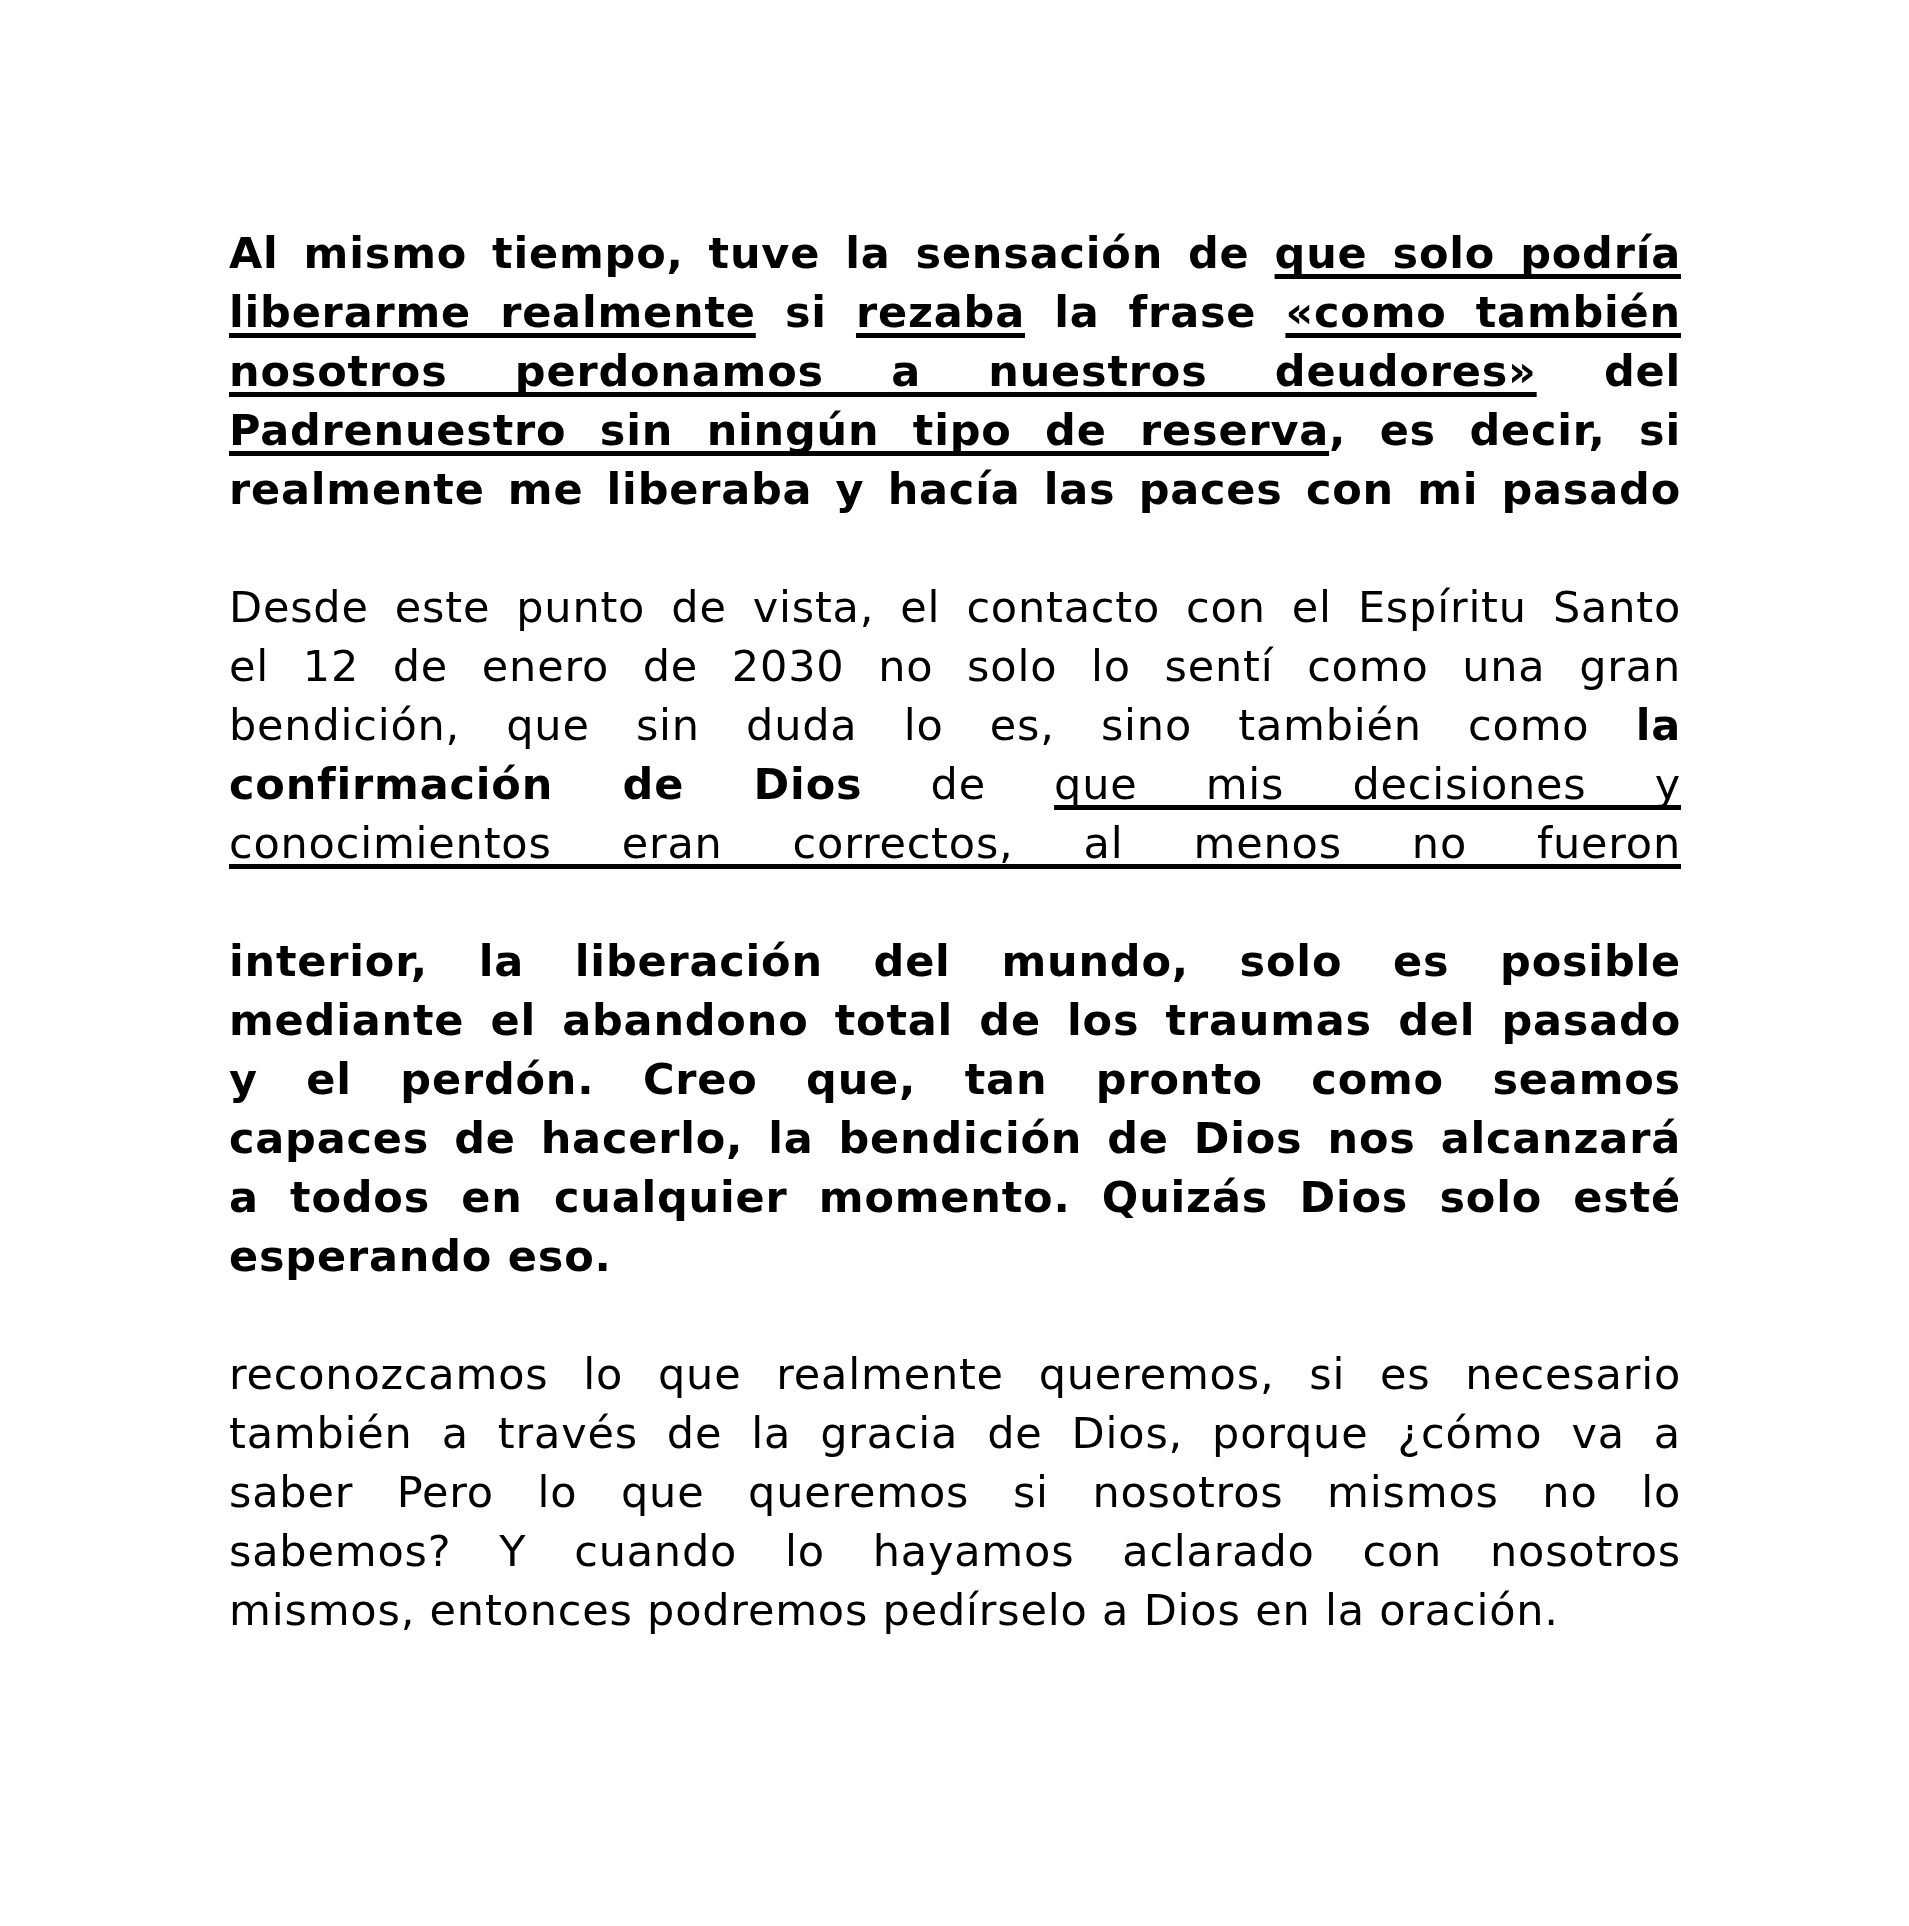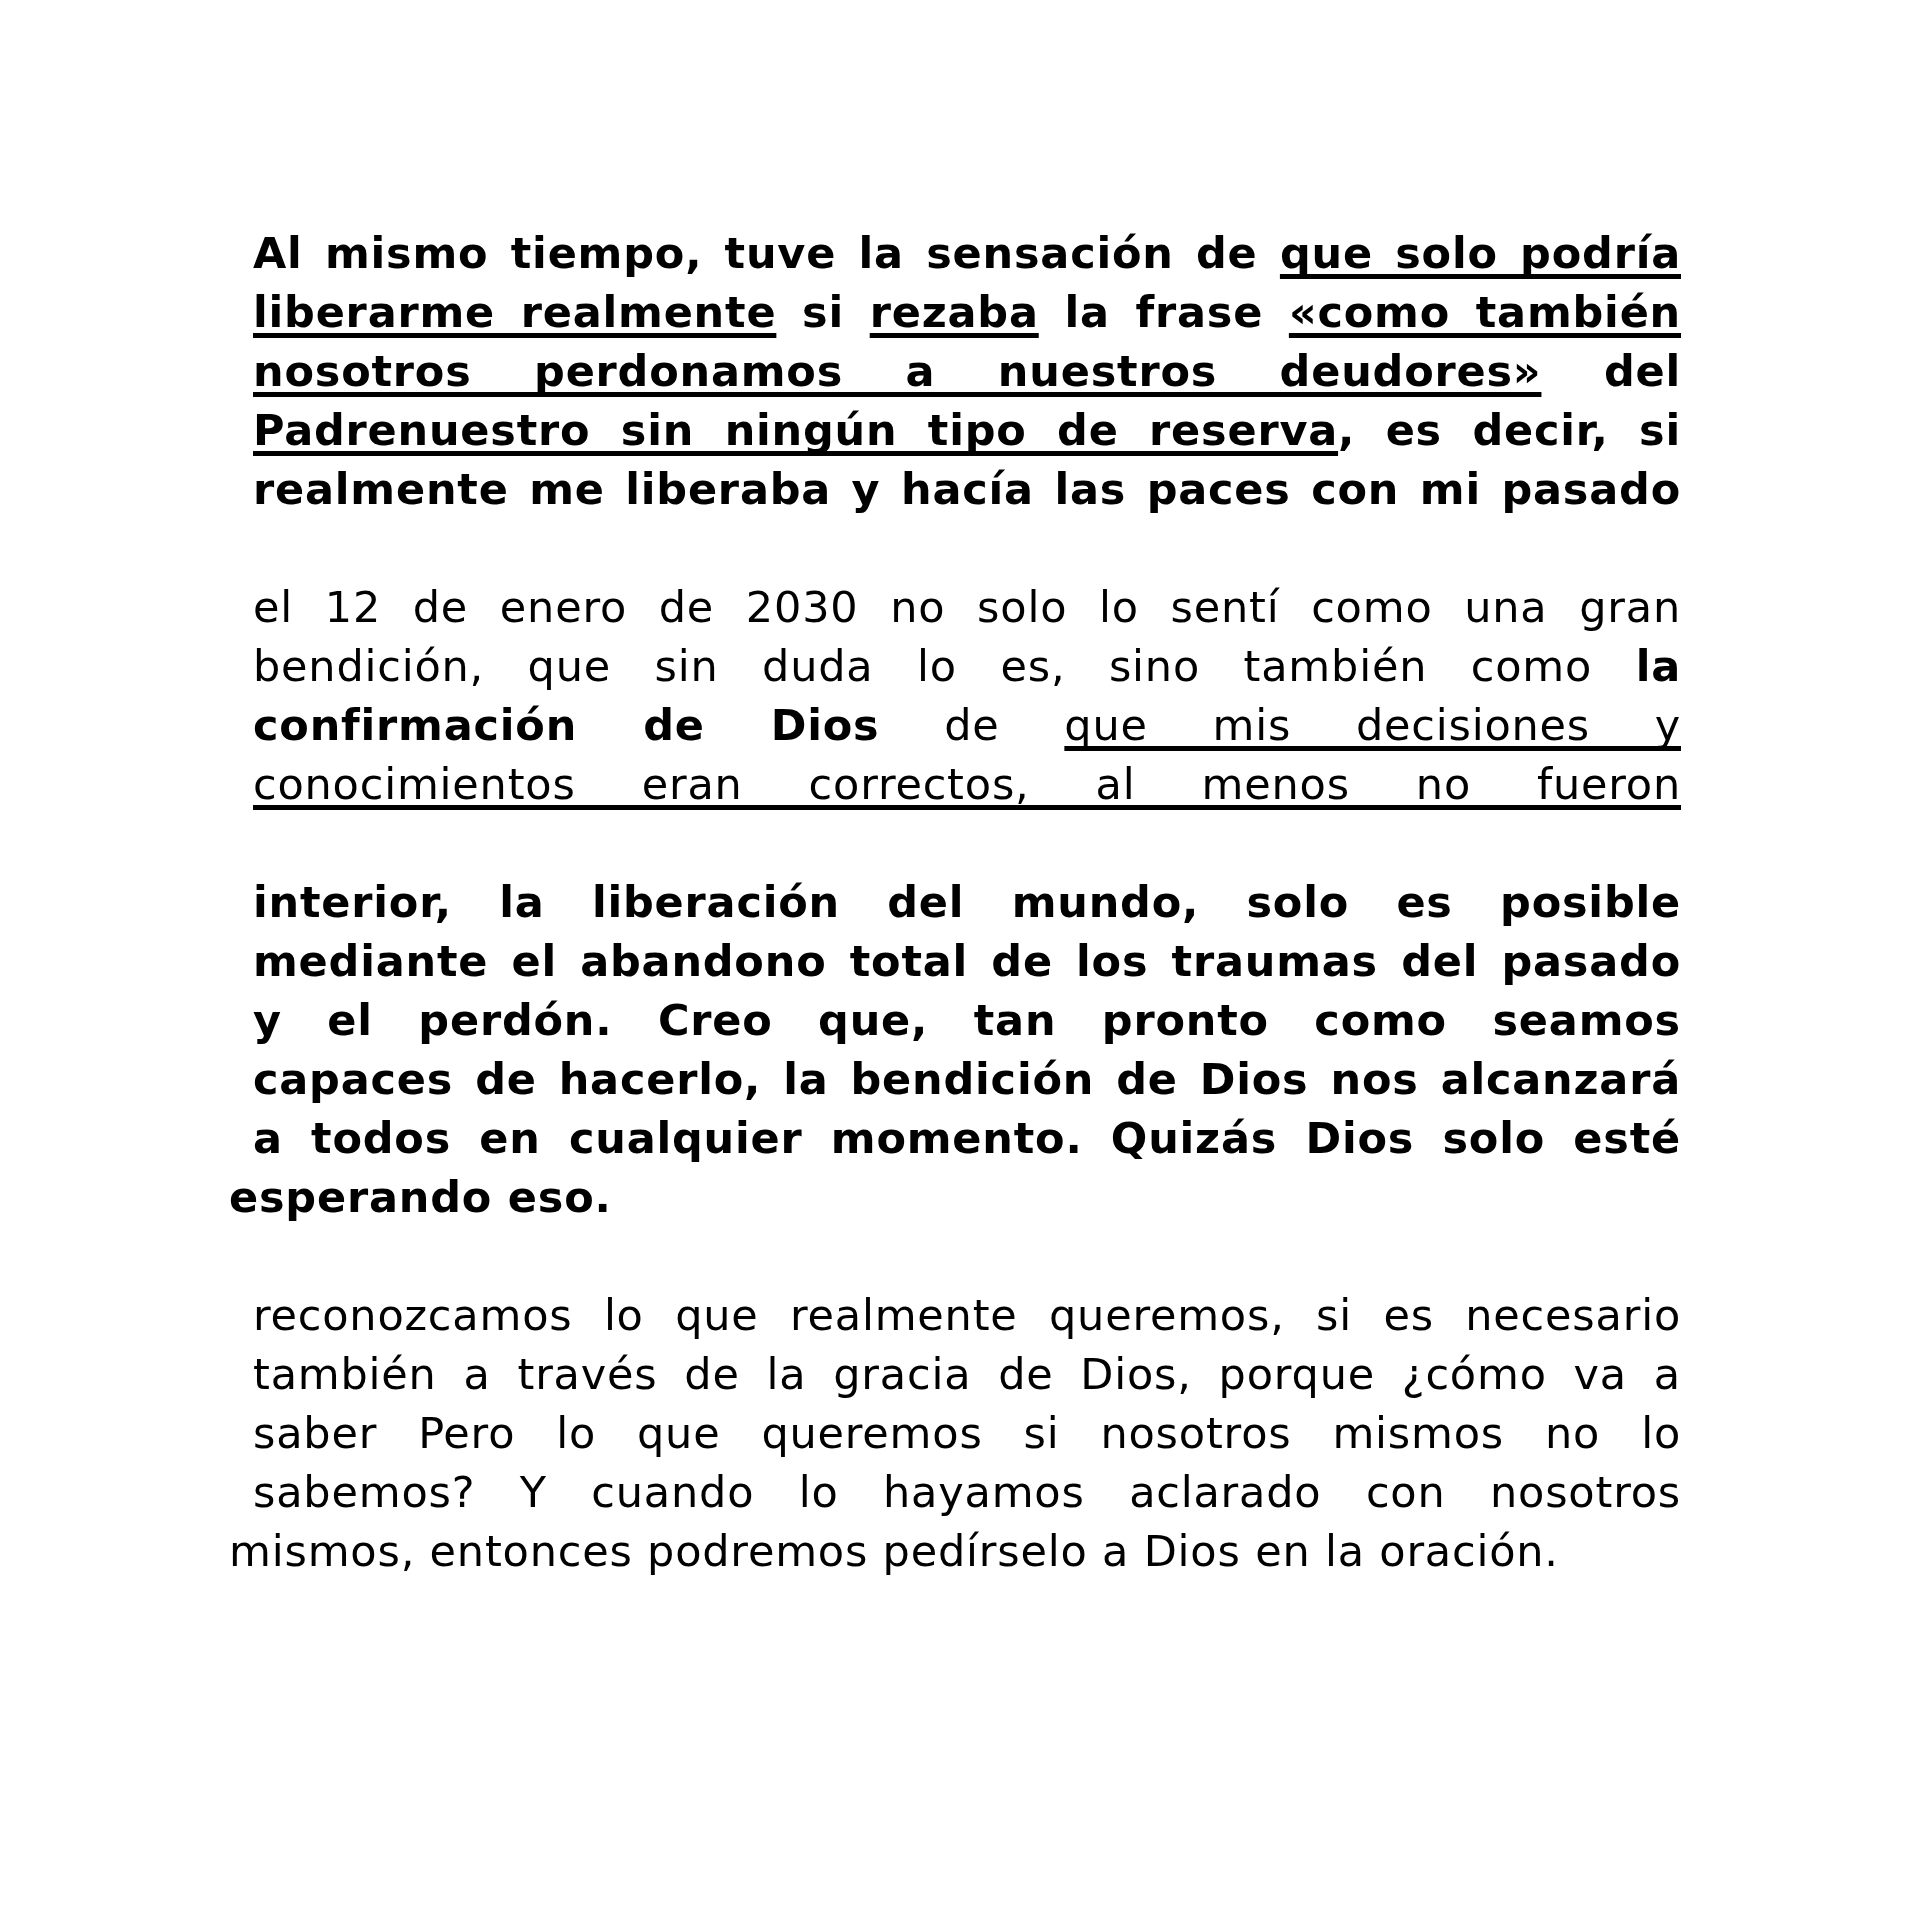--- a/index.html
+++ b/index.html
@@ -16,21 +16,21 @@
     left: 229px;
     top: 224px;
     width: 1452px;
     font-family: "DejaVu Sans", sans-serif;
     font-size: 43px;
     line-height: 59px;
     letter-spacing: 0.8px;
   }
   .para { margin: 0 0 59px 0; }
   .line { text-align: left; text-align-last: left; }
-  .line.j { text-align: justify; text-align-last: justify; margin-left: 24px; }
+  .line.j { text-align: justify; text-align-last: justify; }
   .b { font-weight: bold; }
   .u {
     text-decoration: underline;
     text-decoration-thickness: 5px;
     text-underline-offset: 6.2px;
     text-decoration-skip-ink: none;
   }
 </style>
 </head>
 <body>
@@ -38,20 +38,21 @@
 <div class="page">
   <div class="text-block">
       <div class="para">
         <div class="line j"><span class="b ">Al mismo tiempo, tuve la sensación de </span><span class="b u">que solo podría</span></div>
         <div class="line j"><span class="b u">liberarme realmente</span><span class="b "> si </span><span class="b u">rezaba</span><span class="b "> la frase </span><span class="b u">«como también</span></div>
         <div class="line j"><span class="b u">nosotros perdonamos a nuestros deudores»</span><span class="b "> del</span></div>
         <div class="line j"><span class="b u">Padrenuestro sin ningún tipo de reserva</span><span class="b ">, es decir, si</span></div>
         <div class="line j"><span class="b ">realmente me liberaba y hacía las paces con mi pasado</span></div>
       </div>
       <div class="para">
+        <div class="line j"><span class="">Desde este punto de vista, el contacto con el Espíritu Santo</span></div>
         <div class="line j"><span class="">el 12 de enero de 2030 no solo lo sentí como una gran</span></div>
         <div class="line j"><span class="">bendición, que sin duda lo es, sino también como </span><span class="b ">la</span></div>
         <div class="line j"><span class="b ">confirmación de Dios</span><span class=""> de </span><span class="u">que mis decisiones y</span></div>
         <div class="line j"><span class="u">conocimientos eran correctos, al menos no fueron</span></div>
       </div>
       <div class="para">
         <div class="line j"><span class="b ">interior, la liberación del mundo, solo es posible</span></div>
         <div class="line j"><span class="b ">mediante el abandono total de los traumas del pasado</span></div>
         <div class="line j"><span class="b ">y el perdón. Creo que, tan pronto como seamos</span></div>
         <div class="line j"><span class="b ">capaces de hacerlo, la bendición de Dios nos alcanzará</span></div>

